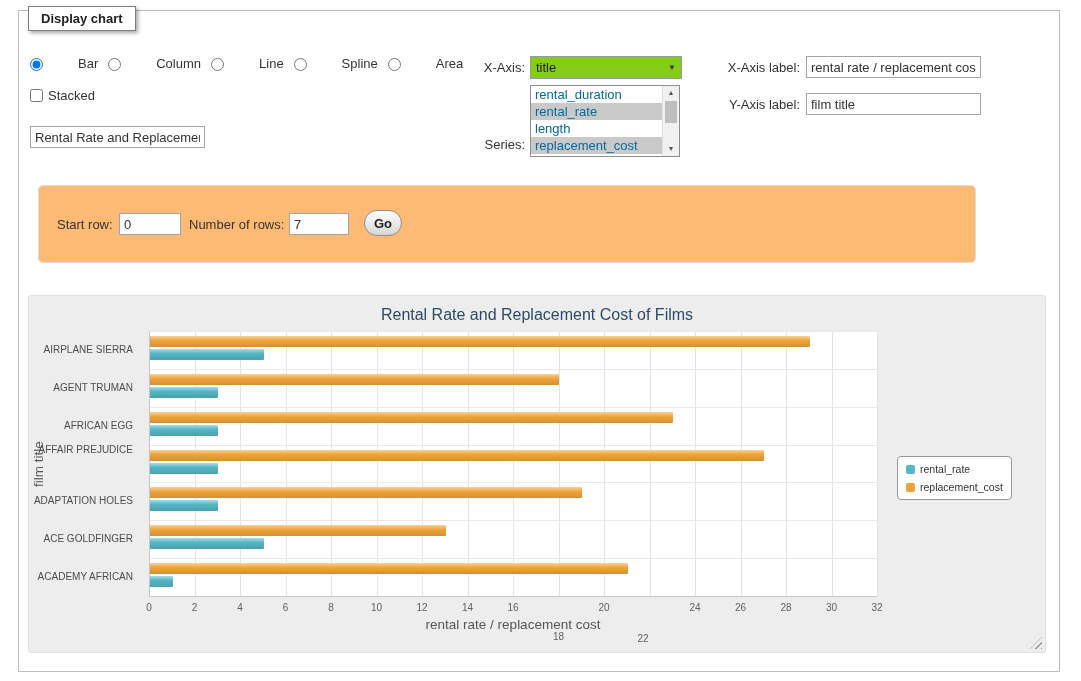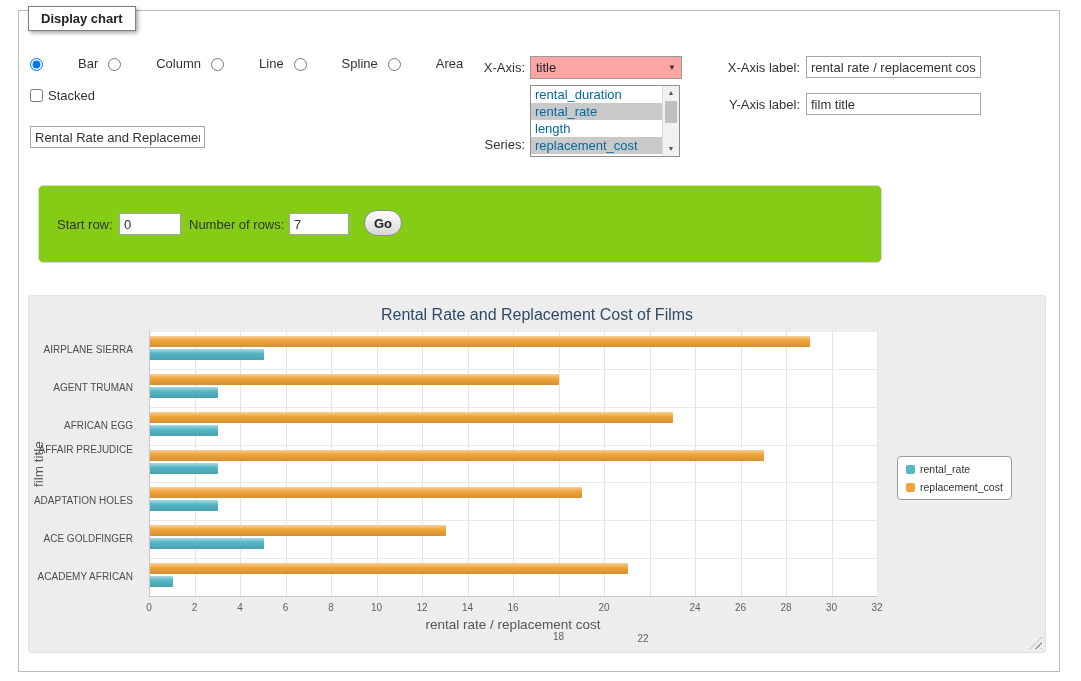--- a/index.html
+++ b/index.html
@@ -19,34 +19,34 @@
   .stacked input{margin:0 5px 0 0;}
   input[type=text]{position:absolute;border:1px solid #a5a5a5;font-family:"Liberation Sans",sans-serif;font-size:13px;color:#333;padding:2px 4px;height:16px;background:#fff;}
   .title-input{left:30px;top:126px;width:165px;}
   .xaxis-lbl{left:450px;top:60px;width:75px;text-align:right;}
   .series-lbl{left:450px;top:137px;width:75px;text-align:right;}
   .xlabel-lbl{left:703px;top:60px;width:97px;text-align:right;}
   .ylabel-lbl{left:703px;top:97px;width:97px;text-align:right;}
   .xlabel-input{left:806px;top:56px;width:165px;}
   .ylabel-input{left:806px;top:93px;width:165px;}
 
-  .select{position:absolute;left:530px;top:56px;width:152px;height:23px;border:1px solid #999;background:#fca5a5;display:flex;align-items:center;box-sizing:border-box;cursor:default;}
+  .select{position:absolute;left:530px;top:56px;width:152px;height:23px;border:1px solid #999;background:#84cc16;display:flex;align-items:center;box-sizing:border-box;cursor:default;}
   .select .val{flex:1;padding-left:5px;font-size:13px;color:#222;}
   .select .arrow{width:18px;text-align:center;font-size:8px;color:#333;}
 
   .listbox{position:absolute;left:530px;top:85px;width:150px;height:72px;border:1px solid #8f8f8f;background:#fff;box-sizing:border-box;display:flex;}
   .lb-options{flex:1;overflow:hidden;}
   .lb-option{height:17px;line-height:17px;padding-left:4px;font-size:13px;color:#0369a1;white-space:nowrap;}
   .lb-option.selected{background:#c9c9c9;}
   .lb-scroll{width:16px;background:#f1f1f1;border-left:1px solid #ddd;position:relative;display:flex;flex-direction:column;justify-content:space-between;}
   .lb-scroll .arr{height:14px;font-size:7px;color:#555;text-align:center;line-height:14px;}
   .lb-thumb{position:absolute;left:2px;right:2px;top:15px;height:22px;background:#bfbfbf;}
 
   
-  .rows-panel{position:absolute;left:38px;top:185px;width:844px;height:78px;background:#84cc16;border:1px solid #dcdcdc;border-radius:5px;box-sizing:border-box;}
+  .rows-panel{position:absolute;left:38px;top:185px;width:938px;height:78px;background:#fdba74;border:1px solid #dcdcdc;border-radius:5px;box-sizing:border-box;}
   .rows-panel .lbl{color:#333;}
   .sr-lbl{left:18px;top:31px;}
   .sr-input{left:80px;top:27px;width:52px;}
   .nr-lbl{left:150px;top:31px;}
   .nr-input{left:250px;top:27px;width:50px;}
   .go-btn{position:absolute;left:325px;top:24px;width:38px;height:26px;border:1px solid #8e8e8e;border-radius:13px;background:linear-gradient(#fefefe,#d6d6d6);font-family:"Liberation Sans",sans-serif;font-size:13px;font-weight:bold;color:#222;text-align:center;line-height:24px;box-sizing:border-box;cursor:default;}
 
   
   .chart-panel{position:absolute;left:28px;top:295px;width:1018px;height:358px;background:#ededed;border:1px solid #e0e0e0;border-radius:3px;box-sizing:border-box;}
   .chart-title{position:absolute;left:0;right:0;top:10px;text-align:center;font-size:16px;color:#2e4a66;}

